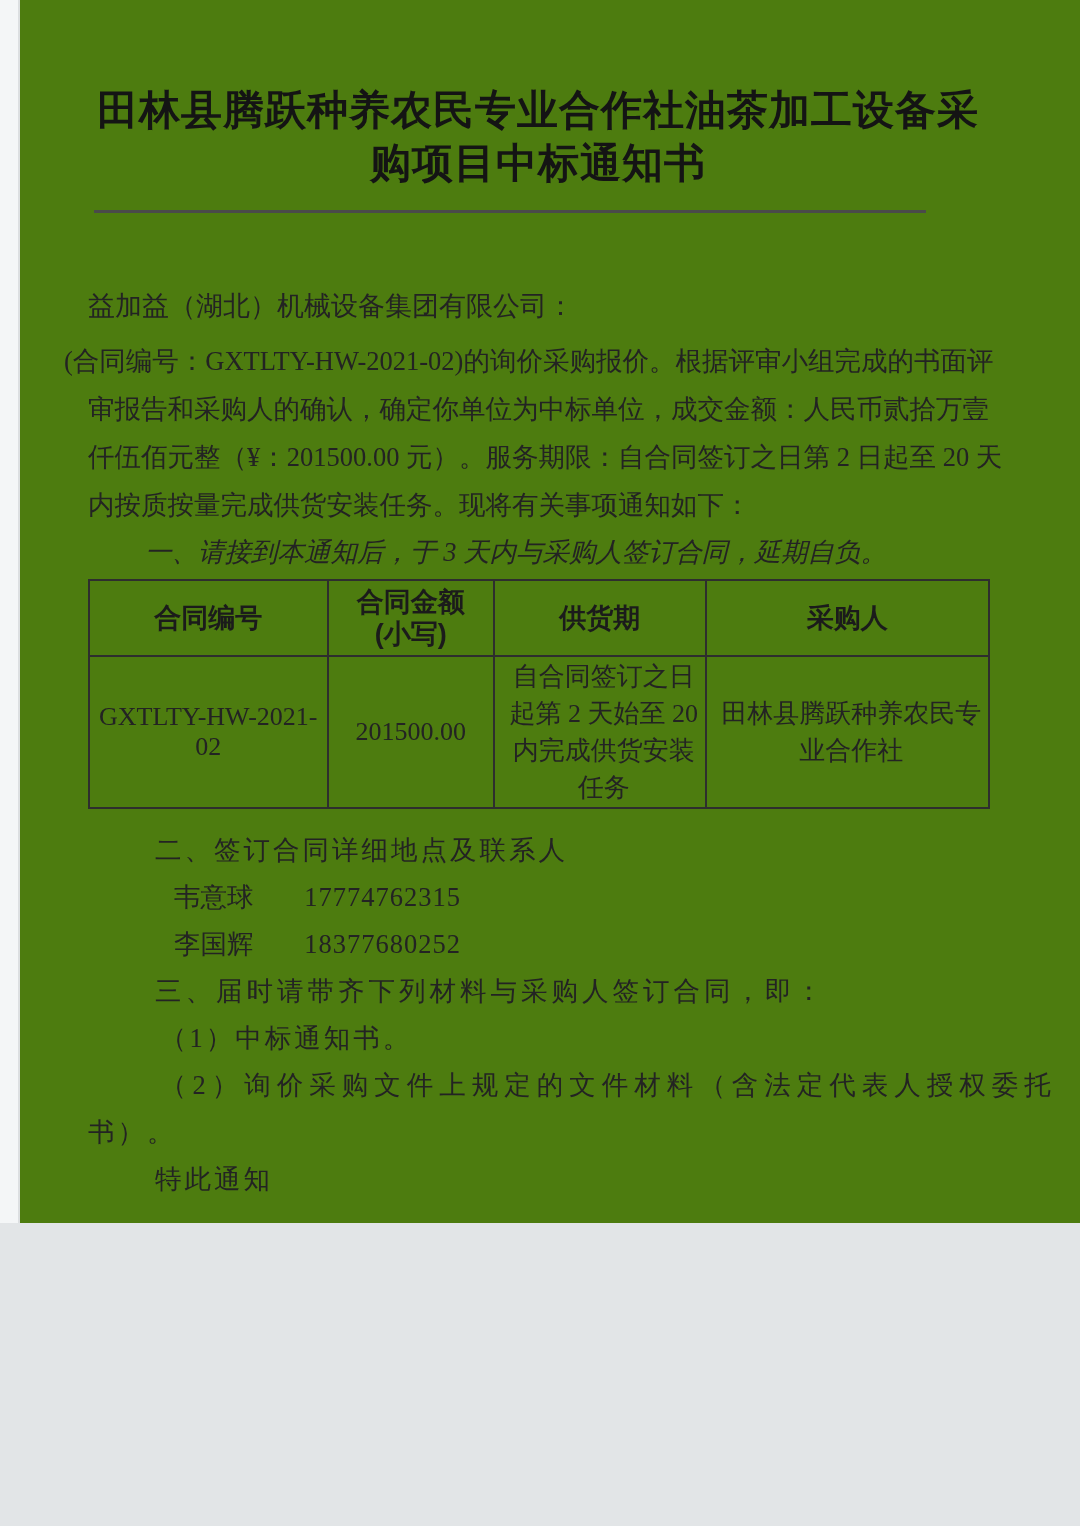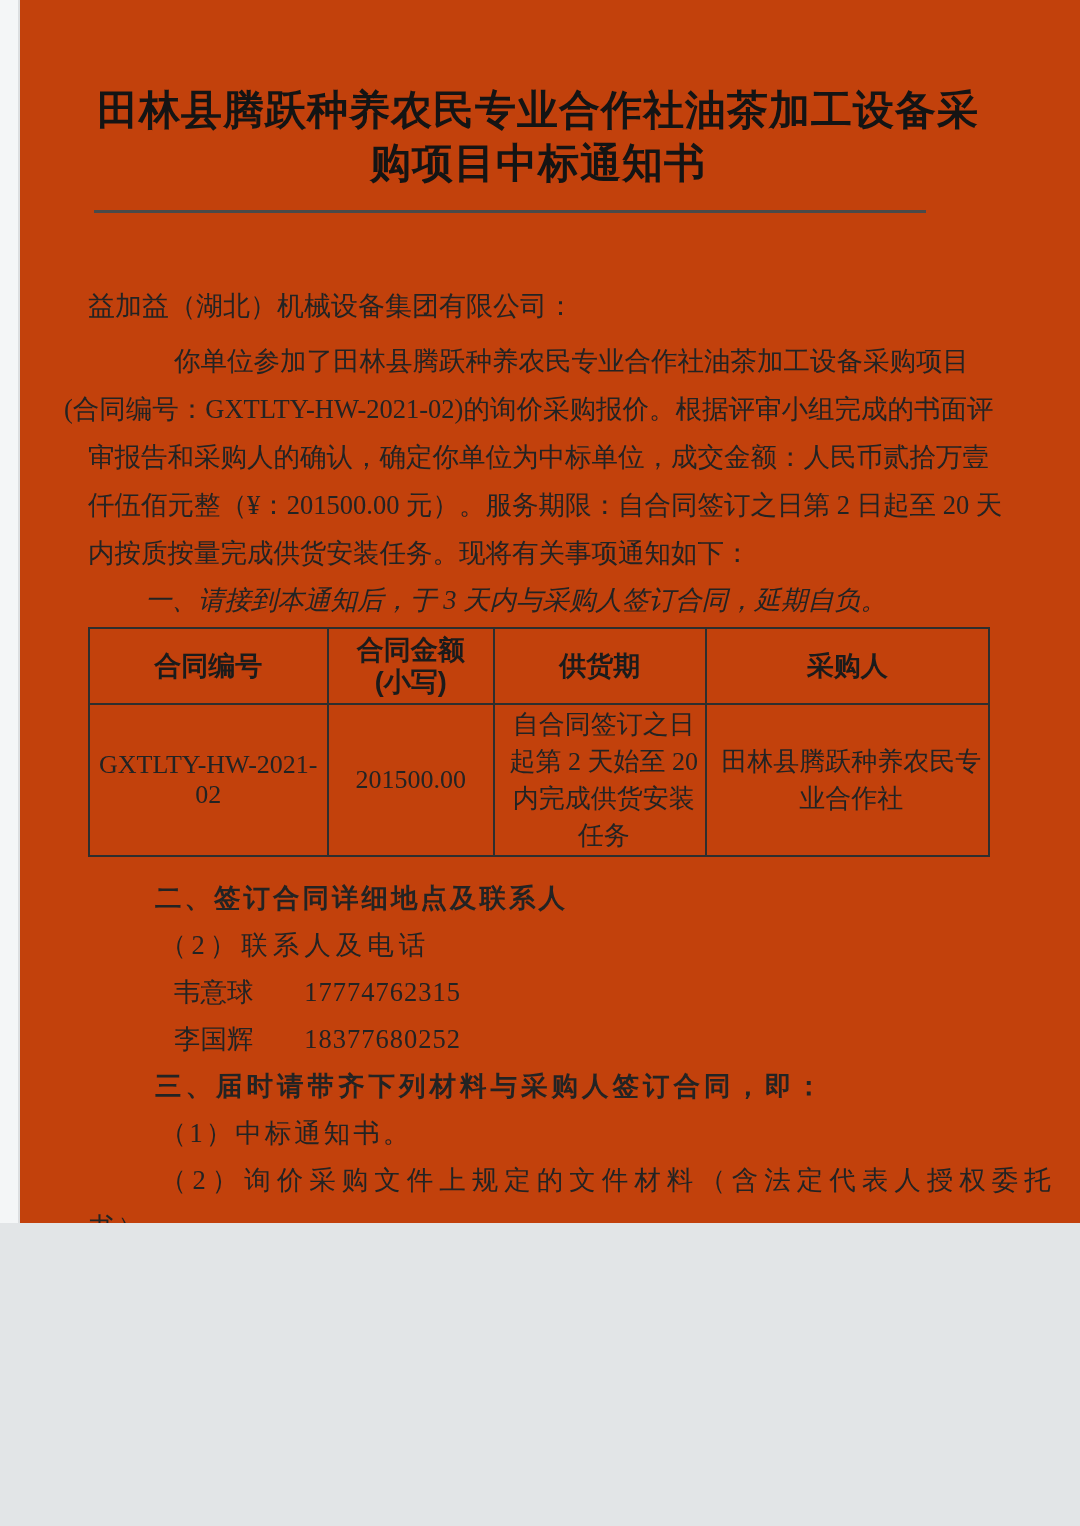--- a/index.html
+++ b/index.html
@@ -1,16 +1,16 @@
 <!DOCTYPE html>
 <html><head>
 <meta charset="utf-8">
 <style>
   html,body{margin:0;padding:0;background:#e2e5e7;}
-  #page{position:relative;width:1080px;height:1223px;background:#c2410c;overflow:hidden;
+  #page{position:relative;width:1080px;height:1223px;background:#4d7c0f;overflow:hidden;
         font-family:"Liberation Serif", serif;color:#232323;}
   
   .left-shade{position:absolute;left:0;top:0;width:18px;height:1504px;background:#f4f6f7;}
   .left-edge-line{position:absolute;left:18px;top:0;width:2px;height:1504px;background:#dcdfe1;}
   .bottom-strip{position:absolute;left:0;top:1507px;width:1080px;height:19px;background:#e2e5e7;}
   .bottom-edge-line{position:absolute;left:-4px;top:1500px;width:1092px;height:4px;background:#a9afb2;
         transform:rotate(0.30deg);transform-origin:left center;}
   .bottom-step{position:absolute;left:0;top:1497px;width:64px;height:3px;background:#b9bec1;}
 
   .doc{position:absolute;left:88px;top:0;width:900px;}
@@ -27,21 +27,21 @@
   table.contract{border-collapse:collapse;table-layout:fixed;width:902px;margin-top:4px;
         border:2px solid #3b82f6;}
   table.contract td,table.contract th{border:2px solid #2e2e2e;vertical-align:middle;}
   th.hcell{font-family:"Liberation Sans",sans-serif;font-weight:bold;font-size:27px;
         text-align:center;height:72px;line-height:32px;color:#1b1b1b;}
   td.bcell{font-size:26px;height:146px;}
   .c-center{text-align:center;}
   .c-left{text-align:center;padding-left:12px;padding-right:4px;line-height:37px;}
 
   .row-line{height:47px;line-height:47px;font-size:26.5px;white-space:nowrap;}
-  .pl-1{padding-left:67px;font-weight:bold;}
+  .pl-1{padding-left:67px;}
   .pl-2{padding-left:72px;}
   .pl-3{padding-left:86px;}
   .sp-5{letter-spacing:5px;}
   .sp-4{letter-spacing:4px;}
   .sp-6{letter-spacing:6px;}
   .sp-3{letter-spacing:3px;}
   .contact-row .phone{display:inline-block;margin-left:44px;letter-spacing:1px;}
 
   .signature{position:absolute;left:455px;top:1311px;width:500px;text-align:right;}
   .signature .purchaser{font-size:27px;line-height:36px;white-space:nowrap;}
@@ -66,21 +66,20 @@
 
     <div class="title">
       <div>田林县腾跃种养农民专业合作社油茶加工设备采</div>
       <div>购项目中标通知书</div>
     </div>
     <div class="rule"></div>
 
     <div class="recipient">益加益（湖北）机械设备集团有限公司：</div>
 
     <div class="intro">
-      <div class="iline first">你单位参加了田林县腾跃种养农民专业合作社油茶加工设备采购项目</div>
       <div class="iline hang">(合同编号：GXTLTY-HW-2021-02)的询价采购报价。根据评审小组完成的书面评</div>
       <div class="iline">审报告和采购人的确认，确定你单位为中标单位，成交金额：人民币贰拾万壹</div>
       <div class="iline">仟伍佰元整（¥：201500.00 元）。服务期限：自合同签订之日第 2 日起至 20 天</div>
       <div class="iline">内按质按量完成供货安装任务。现将有关事项通知如下：</div>
     </div>
 
     <div class="item-one">一、请接到本通知后，于 3 天内与采购人签订合同，延期自负。</div>
 
     <table class="contract">
       <colgroup>
@@ -104,21 +103,20 @@
         <td class="bcell c-center">201500.00</td>
         <td class="bcell c-left">自合同签订之日起第 2 天始至 20 内完成供货安装任务</td>
         <td class="bcell c-left">田林县腾跃种养农民专业合作社</td>
       </tr>
     </tbody>
       </table>
 
     <div style="height:18px"></div>
 
     <div class="row-line pl-1 sp-3">二、签订合同详细地点及联系人</div>
-    <div class="row-line pl-2 sp-5">（2）联系人及电话</div>
 
     <div class="row-line pl-3 contact-row">
       <span>韦意球</span>
       <span class="phone">17774762315</span>
     </div>
     <div class="row-line pl-3 contact-row">
       <span>李国辉</span>
       <span class="phone">18377680252</span>
     </div>
 

